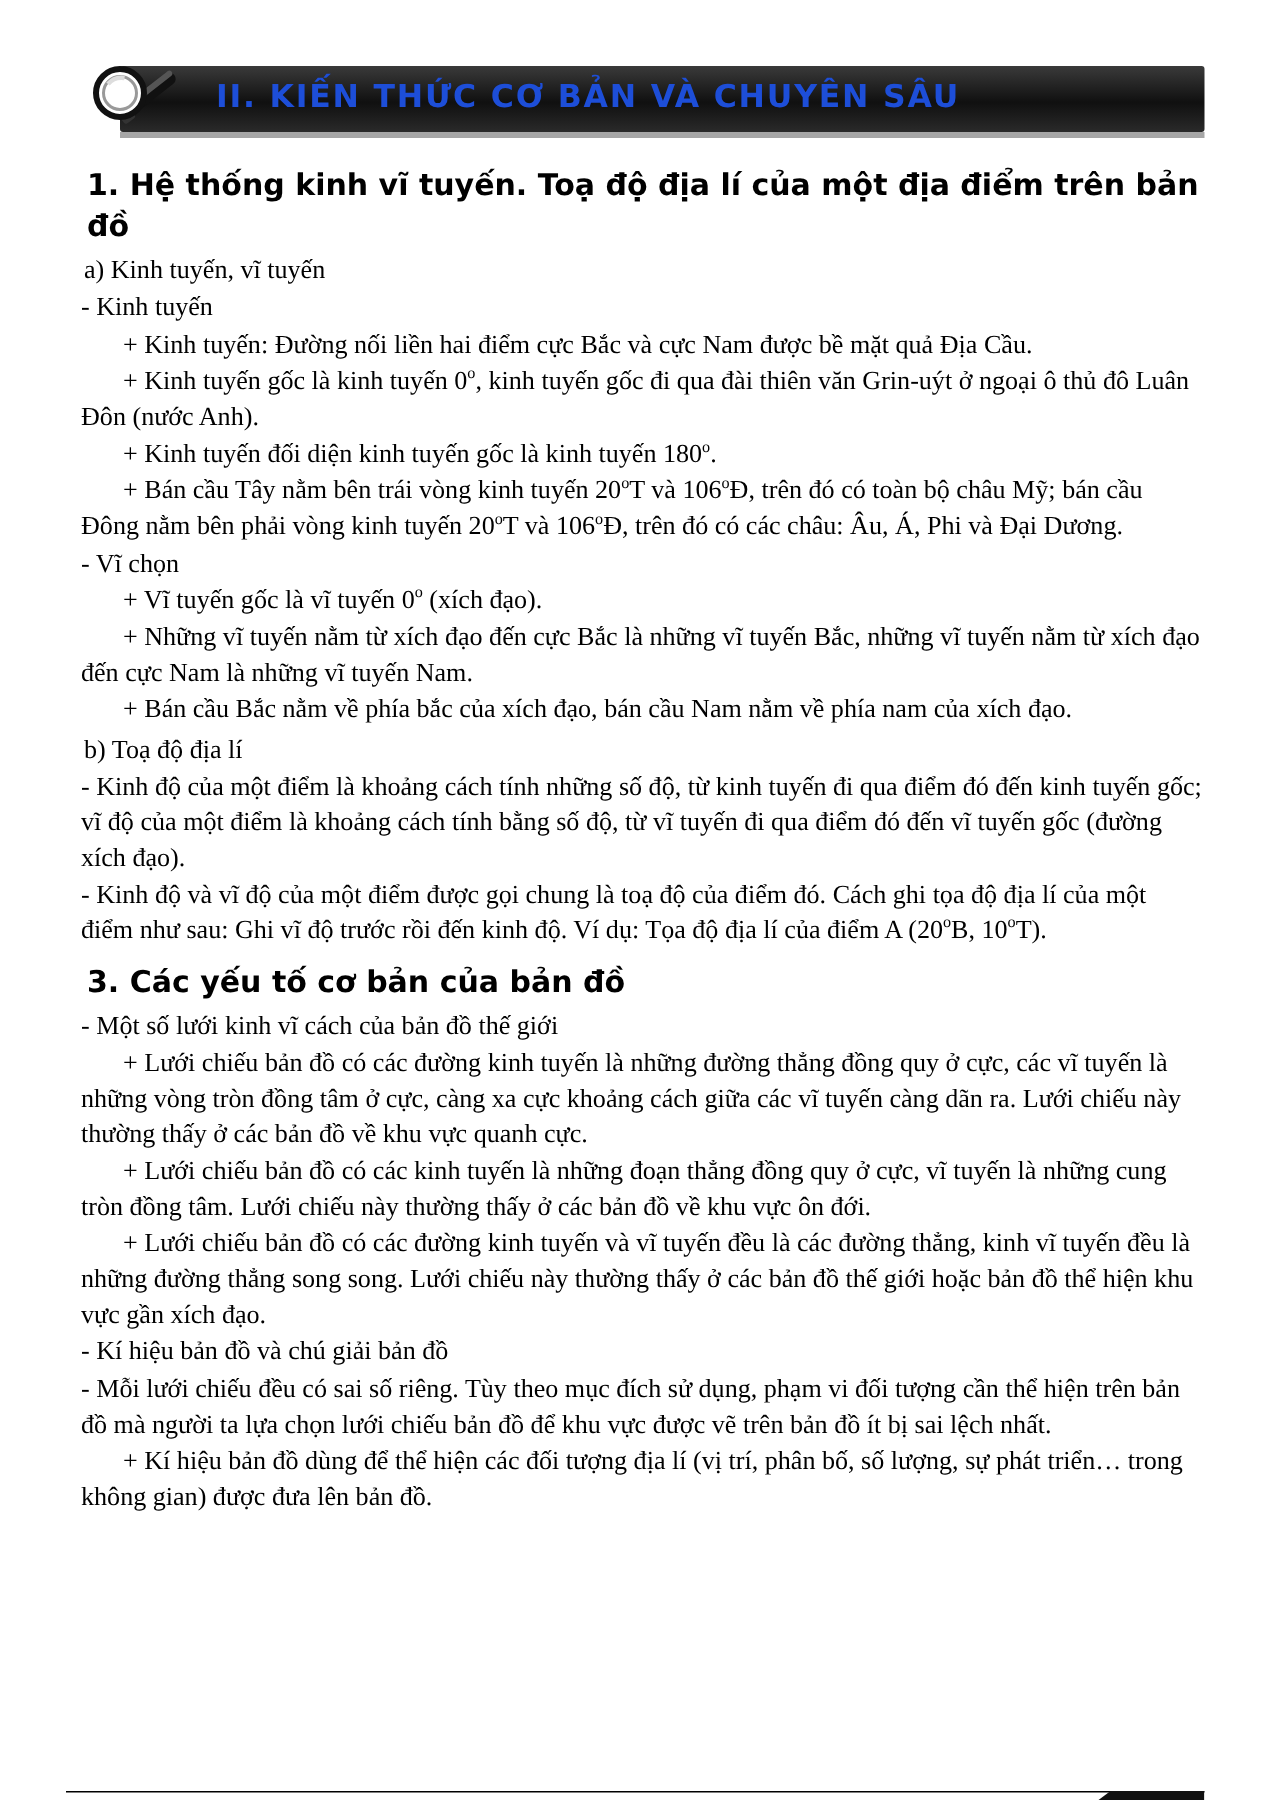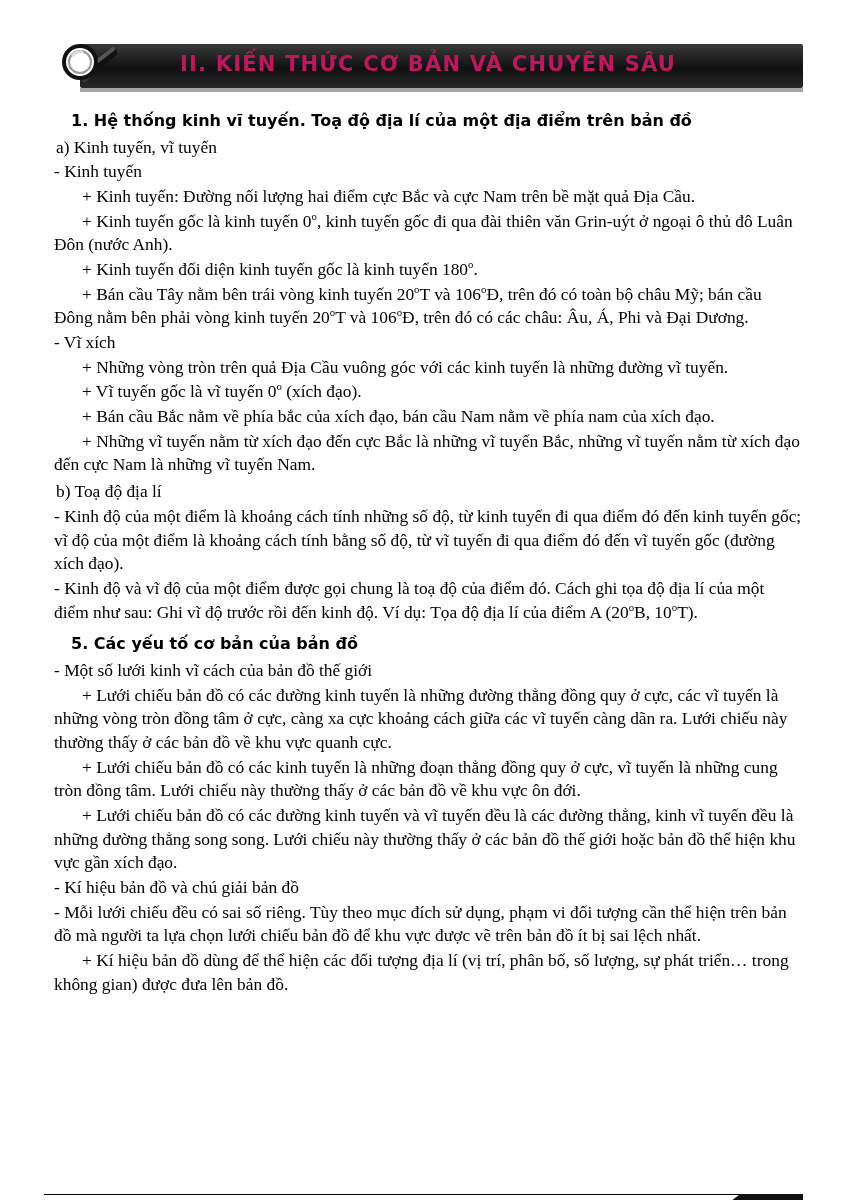--- a/index.html
+++ b/index.html
@@ -43,48 +43,47 @@
     position: absolute;
     left: 0; right: 0; bottom: -4px;
     height: 4px;
     background: #000;
     opacity: .35;
   }
   .header-title {
     position: absolute;
     left: 100px;
     top: 14px;
-    color: #be185d;
+    color: #1d4ed8;
     font-family: "DejaVu Sans", sans-serif;
     font-weight: bold;
     font-size: 21px;
     letter-spacing: 1.2px;
     white-space: nowrap;
-    margin-left: 36px;
   }
   .magnifier {
     position: absolute;
     left: 6px;
     top: 0px;
     width: 78px;
     height: 56px;
   }
   .magnifier svg { display: block; }
 
   
   .content {
     margin-top: 16px;
     font-size: 17.4px;
     line-height: 1.36;
   }
   .h-num {
     font-family: "DejaVu Sans", sans-serif;
     font-weight: bold;
-    font-size: 16px;
-    margin: 9px 0 4px 27px;
+    font-size: 20px;
+    margin: 9px 0 4px 14px;
   }
   .h-sub {
     font-size: 17.4px;
     margin: 3px 0 1px 12px;
   }
   .lvl1 {
     margin: 1px 0 1px 10px;
     text-indent: 0;
   }
   .lvl2 {
@@ -160,35 +159,34 @@
     </div>
     <div class="header-title">II. KIẾN THỨC CƠ BẢN VÀ CHUYÊN SÂU</div>
   </div>
 
   <div class="content">
 
     <div class="h-num">1. Hệ thống kinh vĩ tuyến. Toạ độ địa lí của một địa điểm trên bản đồ</div>
     <div class="h-sub">a) Kinh tuyến, vĩ tuyến</div>
 
     <div class="lvl1">- Kinh tuyến</div>
-    <div class="lvl2">+ Kinh tuyến: Đường nối lượng hai điểm cực Bắc và cực Nam trên bề mặt quả Địa Cầu.</div>
+    <div class="lvl2">+ Kinh tuyến: Đường nối liền hai điểm cực Bắc và cực Nam được bề mặt quả Địa Cầu.</div>
     <div class="lvl2">+ Kinh tuyến gốc là kinh tuyến 0<sup>o</sup>, kinh tuyến gốc đi qua đài thiên văn Grin-uýt ở ngoại ô thủ đô Luân Đôn (nước Anh).</div>
     <div class="lvl2">+ Kinh tuyến đối diện kinh tuyến gốc là kinh tuyến 180<sup>o</sup>.</div>
     <div class="lvl2">+ Bán cầu Tây nằm bên trái vòng kinh tuyến 20<sup>o</sup>T và 106<sup>o</sup>Đ, trên đó có toàn bộ châu Mỹ; bán cầu Đông nằm bên phải vòng kinh tuyến 20<sup>o</sup>T và 106<sup>o</sup>Đ, trên đó có các châu: Âu, Á, Phi và Đại Dương.</div>
-    <div class="lvl1">- Vĩ xích</div>
-    <div class="lvl2">+ Những vòng tròn trên quả Địa Cầu vuông góc với các kinh tuyến là những đường vĩ tuyến.</div>
+    <div class="lvl1">- Vĩ chọn</div>
     <div class="lvl2">+ Vĩ tuyến gốc là vĩ tuyến 0<sup>o</sup> (xích đạo).</div>
+    <div class="lvl2">+ Những vĩ tuyến nằm từ xích đạo đến cực Bắc là những vĩ tuyến Bắc, những vĩ tuyến nằm từ xích đạo đến cực Nam là những vĩ tuyến Nam.</div>
     <div class="lvl2">+ Bán cầu Bắc nằm về phía bắc của xích đạo, bán cầu Nam nằm về phía nam của xích đạo.</div>
-    <div class="lvl2">+ Những vĩ tuyến nằm từ xích đạo đến cực Bắc là những vĩ tuyến Bắc, những vĩ tuyến nằm từ xích đạo đến cực Nam là những vĩ tuyến Nam.</div>
 
     <div class="h-sub">b) Toạ độ địa lí</div>
     <div class="lvl1">- Kinh độ của một điểm là khoảng cách tính những số độ, từ kinh tuyến đi qua điểm đó đến kinh tuyến gốc; vĩ độ của một điểm là khoảng cách tính bằng số độ, từ vĩ tuyến đi qua điểm đó đến vĩ tuyến gốc (đường xích đạo).</div>
     <div class="lvl1">- Kinh độ và vĩ độ của một điểm được gọi chung là toạ độ của điểm đó. Cách ghi tọa độ địa lí của một điểm như sau: Ghi vĩ độ trước rồi đến kinh độ. Ví dụ: Tọa độ địa lí của điểm A (20<sup>o</sup>B, 10<sup>o</sup>T).</div>
 
-    <div class="h-num">5. Các yếu tố cơ bản của bản đồ</div>
+    <div class="h-num">3. Các yếu tố cơ bản của bản đồ</div>
     <div class="lvl1">- Một số lưới kinh vĩ cách của bản đồ thế giới</div>
     <div class="lvl2">+ Lưới chiếu bản đồ có các đường kinh tuyến là những đường thẳng đồng quy ở cực, các vĩ tuyến là những vòng tròn đồng tâm ở cực, càng xa cực khoảng cách giữa các vĩ tuyến càng dãn ra. Lưới chiếu này thường thấy ở các bản đồ về khu vực quanh cực.</div>
     <div class="lvl2">+ Lưới chiếu bản đồ có các kinh tuyến là những đoạn thẳng đồng quy ở cực, vĩ tuyến là những cung tròn đồng tâm. Lưới chiếu này thường thấy ở các bản đồ về khu vực ôn đới.</div>
     <div class="lvl2">+ Lưới chiếu bản đồ có các đường kinh tuyến và vĩ tuyến đều là các đường thẳng, kinh vĩ tuyến đều là những đường thẳng song song. Lưới chiếu này thường thấy ở các bản đồ thế giới hoặc bản đồ thể hiện khu vực gần xích đạo.</div>
     <div class="lvl1">- Kí hiệu bản đồ và chú giải bản đồ</div>
     <div class="lvl1">- Mỗi lưới chiếu đều có sai số riêng. Tùy theo mục đích sử dụng, phạm vi đối tượng cần thể hiện trên bản đồ mà người ta lựa chọn lưới chiếu bản đồ để khu vực được vẽ trên bản đồ ít bị sai lệch nhất.</div>
     <div class="lvl2">+ Kí hiệu bản đồ dùng để thể hiện các đối tượng địa lí (vị trí, phân bố, số lượng, sự phát triển… trong không gian) được đưa lên bản đồ.</div>
 
   </div>
 

